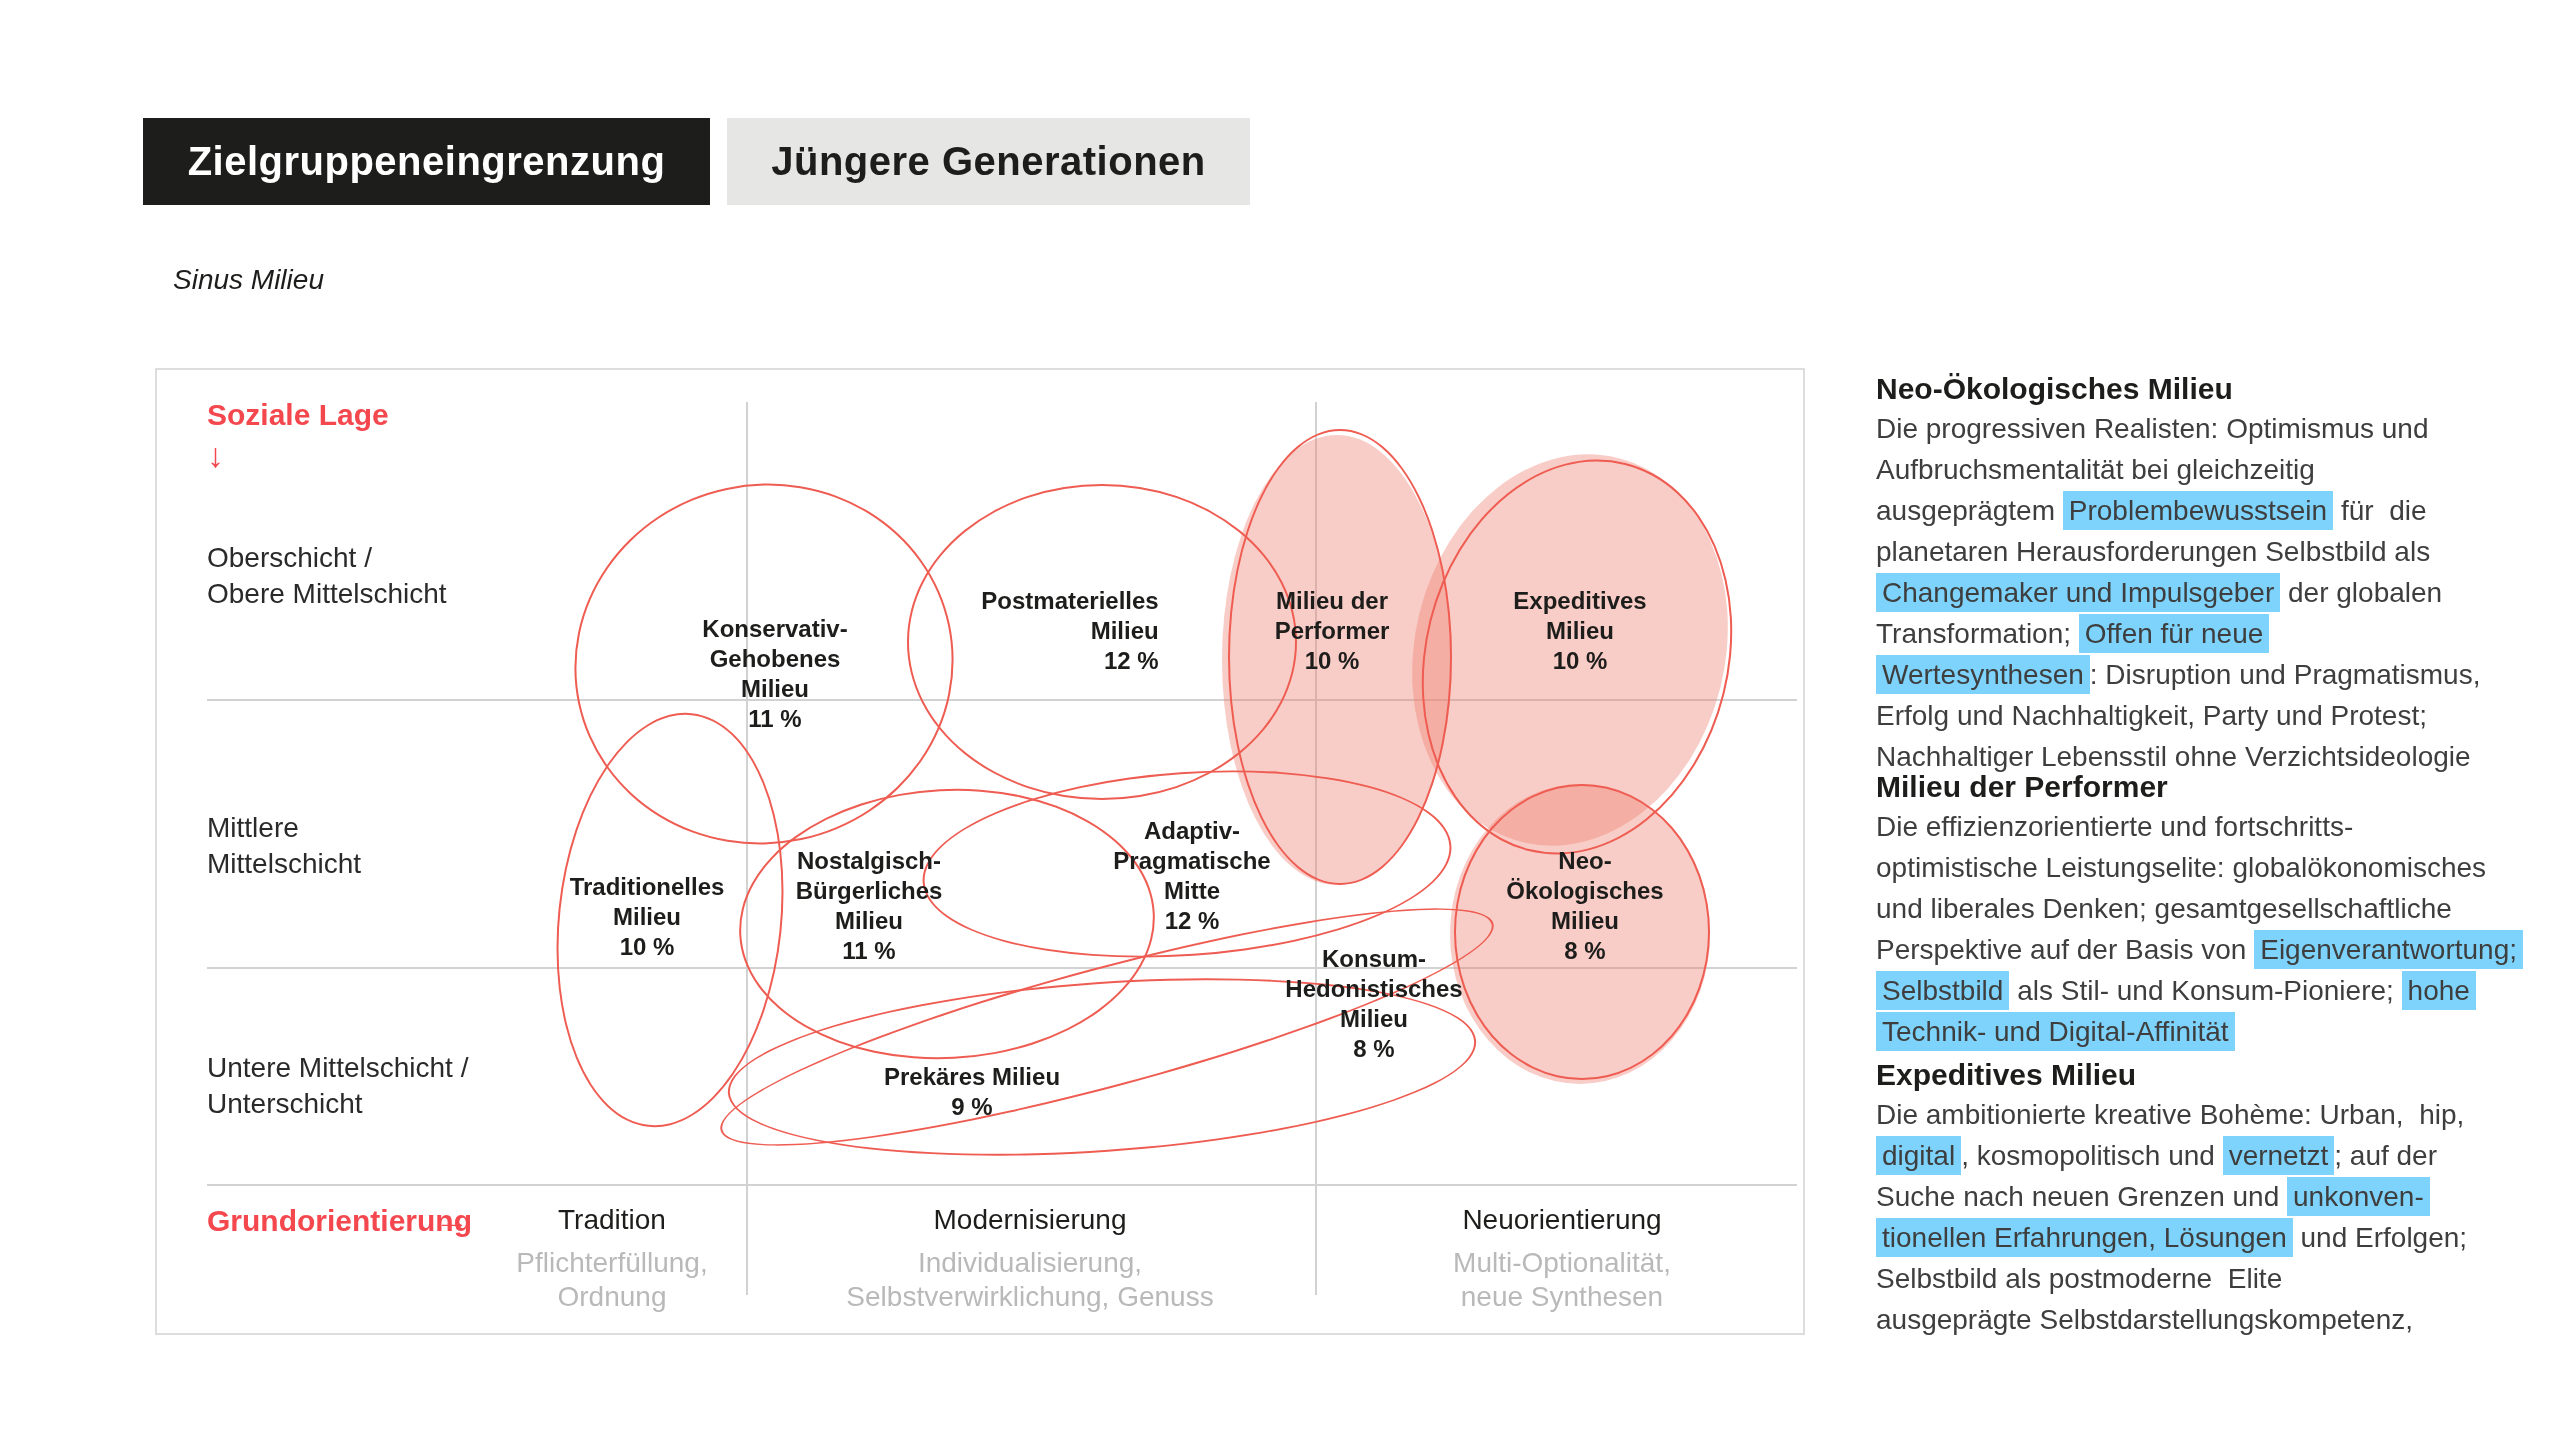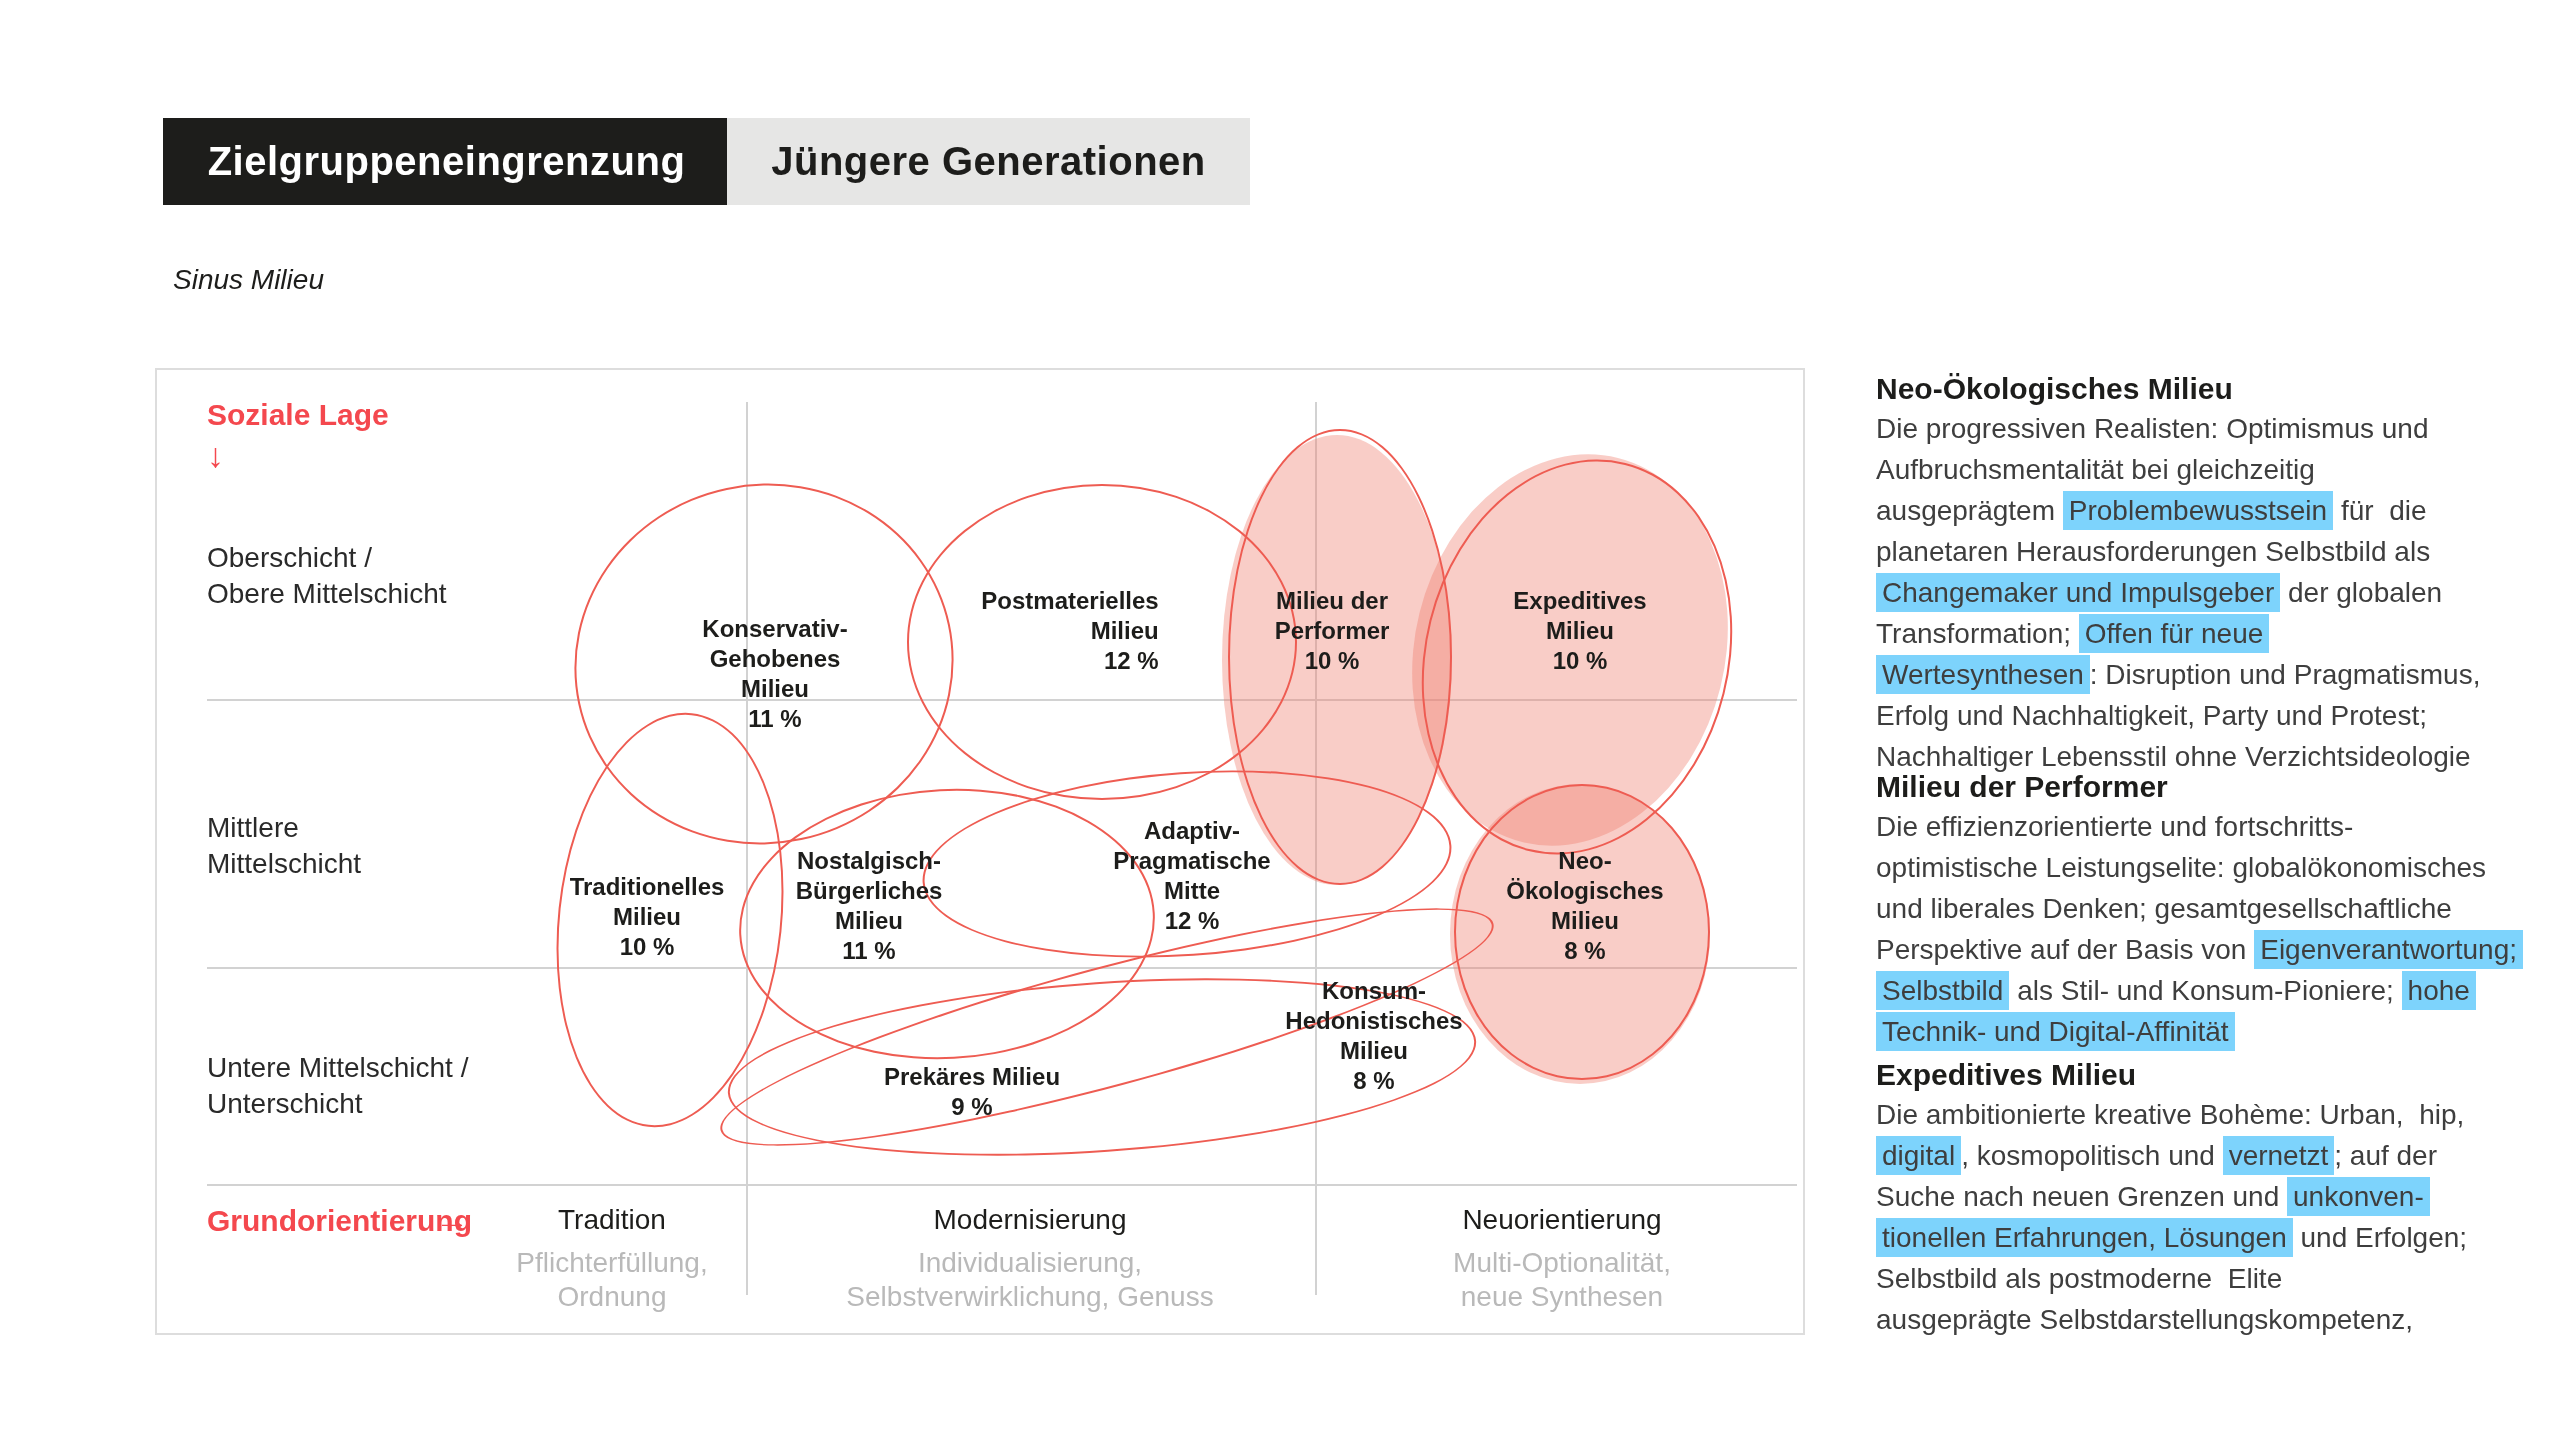--- a/index.html
+++ b/index.html
@@ -1,19 +1,19 @@
 <!DOCTYPE html>
 <html><head>
 <meta charset="utf-8">
 <style>
   html,body{margin:0;padding:0;width:2560px;height:1440px;background:#ffffff;
     font-family:"Liberation Sans",sans-serif;position:relative;overflow:hidden;}
   .tab{position:absolute;display:flex;align-items:center;justify-content:center;
     font-weight:bold;font-size:40px;letter-spacing:.5px;}
-  #tab-primary{left:143px;top:118px;width:567px;height:87px;background:#1d1d1b;color:#ffffff;margin-left:20px;}
+  #tab-primary{left:143px;top:118px;width:567px;height:87px;background:#1d1d1b;color:#ffffff;}
   #tab-secondary{left:727px;top:118px;width:523px;height:87px;background:#e6e6e5;color:#1d1d1b;}
   .page-title{position:absolute;left:173px;top:264px;font-style:italic;font-size:28px;color:#1d1d1b;}
   .chart-panel{position:absolute;left:155px;top:368px;width:1650px;height:967px;
     border:2px solid #dddddd;background:#ffffff;box-sizing:border-box;}
   .gridline-v{position:absolute;width:2px;background:#d2d2d2;}
   .gridline-h{position:absolute;height:2px;background:#d2d2d2;}
   .blob{position:absolute;border-radius:50%;}
   .ellipse{position:absolute;border:2px solid #ee5c52;border-radius:50%;box-sizing:border-box;}
   .milieu-label{position:absolute;transform:translateX(-50%);text-align:center;font-weight:bold;
     font-size:24px;line-height:30px;color:#1d1d1b;white-space:nowrap;}
@@ -82,21 +82,21 @@
     <div class="milieu-label" style="left: 1035px; top: 446px;">
       <div>Adaptiv-</div>
       <div>Pragmatische</div>
       <div>Mitte</div>
       <div>12 %</div>
     </div>
     <div class="milieu-label" style="left: 815px; top: 692px;">
       <div>Prekäres Milieu</div>
       <div>9 %</div>
     </div>
-    <div class="milieu-label" style="left: 1217px; top: 606px;">
+    <div class="milieu-label" style="left: 1217px; top: 574px;">
       <div>Konsum-</div>
       <div>Hedonistisches</div>
       <div>Milieu</div>
       <div>8 %</div>
     </div>
     <div class="milieu-label" style="left: 1175px; top: 216px;">
       <div>Milieu der</div>
       <div>Performer</div>
       <div>10 %</div>
     </div>

